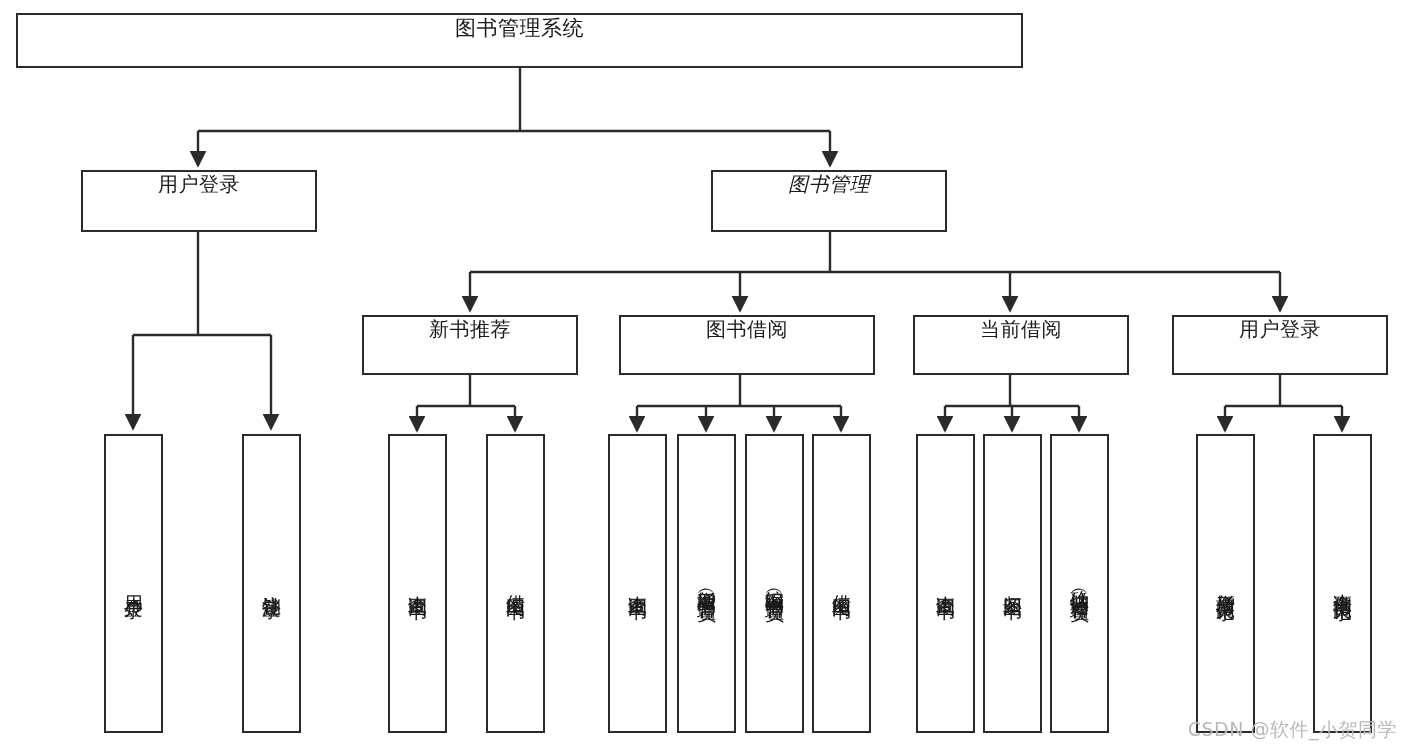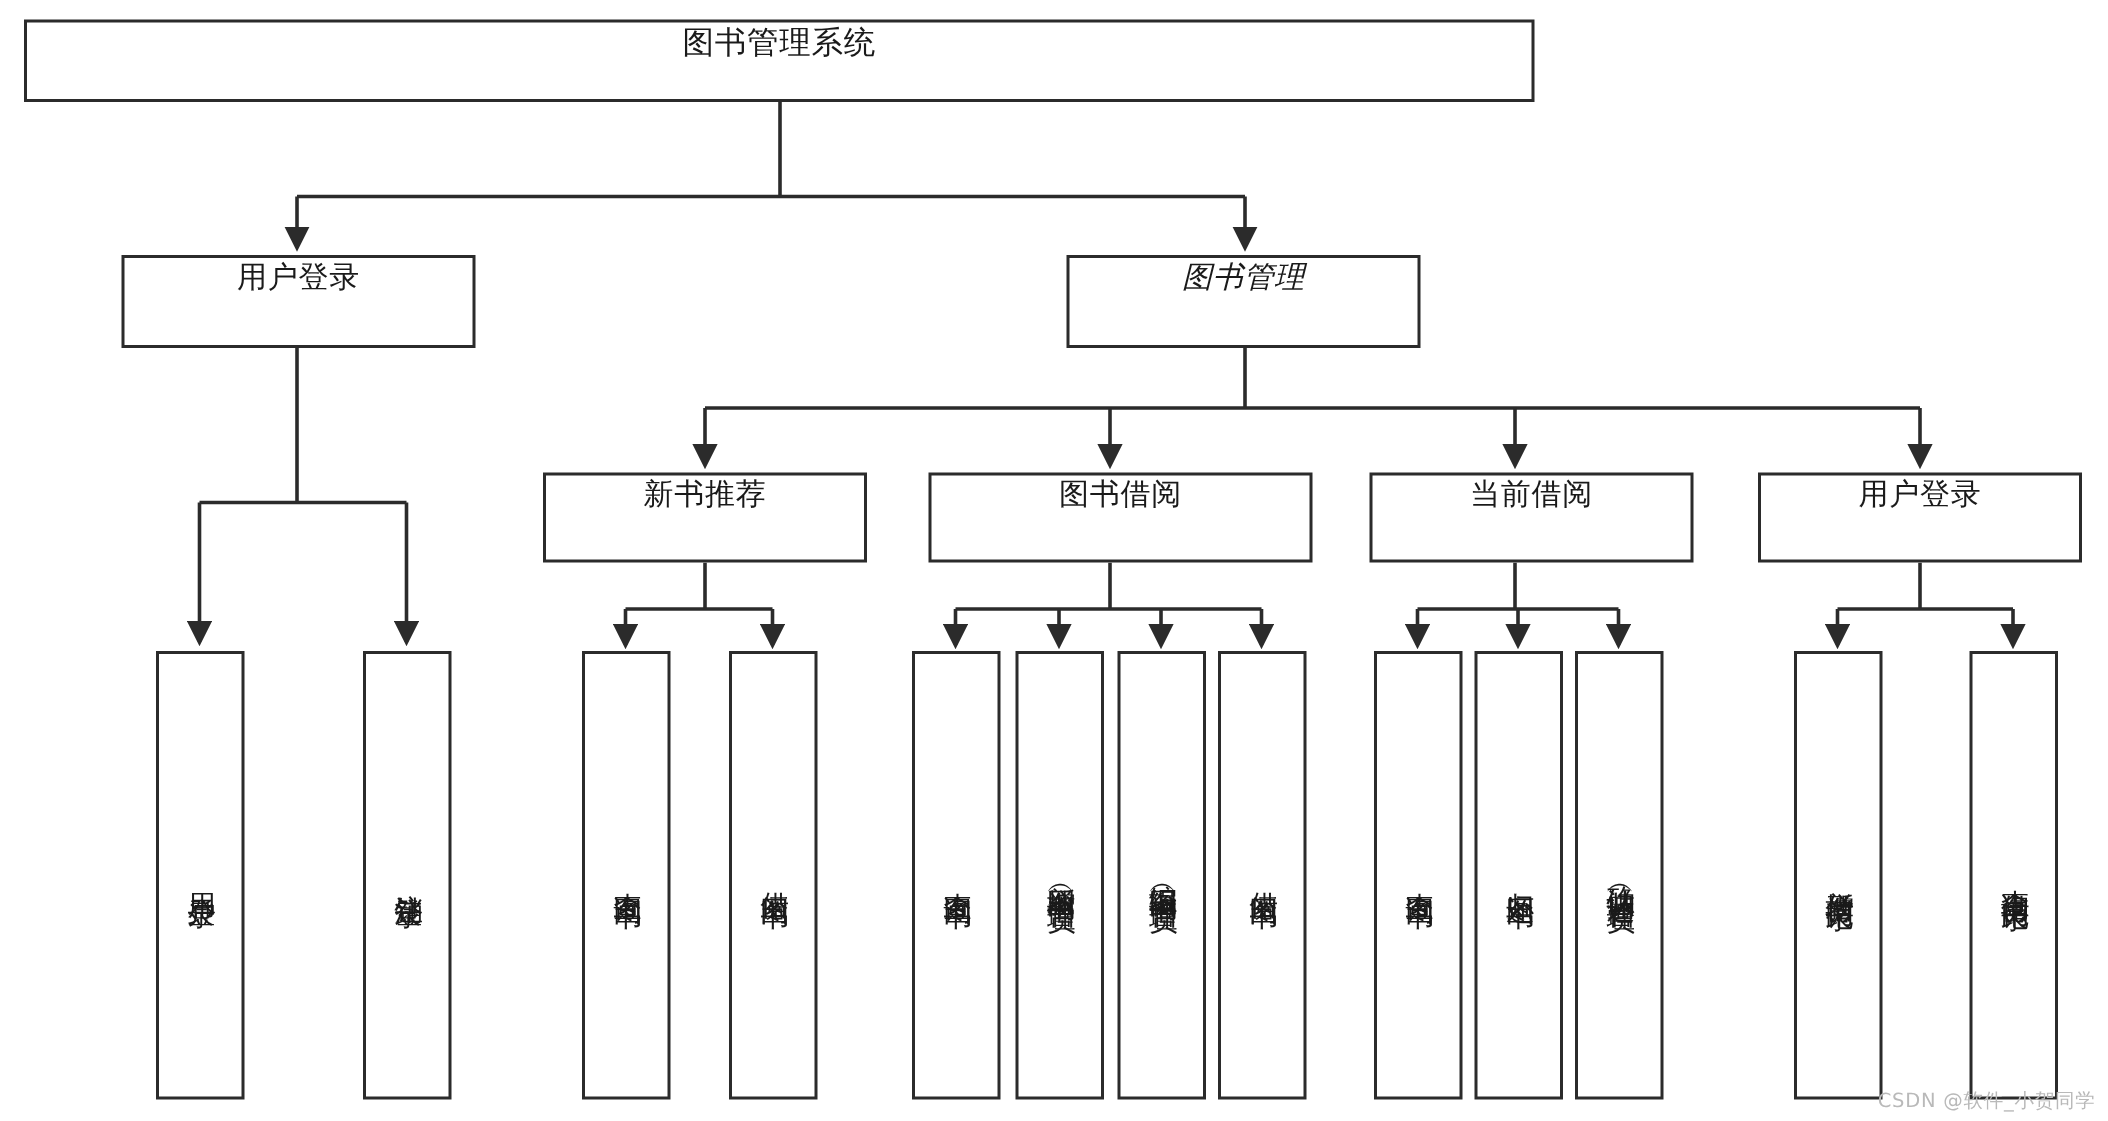--- a/index.html
+++ b/index.html
@@ -60,21 +60,21 @@
   .node.leaf .leaf-label {
     display: block;
     text-align: center;
     line-height: 1.05;
   }
   
   #watermark {
     position: absolute;
     right: 8px;
     bottom: 4px;
-    font-size: 13px;
+    font-size: 19px;
     color: #b9b9b9;
     letter-spacing: 0.5px;
     white-space: nowrap;
     z-index: 5;
     font-family: "DejaVu Sans", "Liberation Sans", sans-serif;
   }
 </style>
 </head>
 <body>
 

